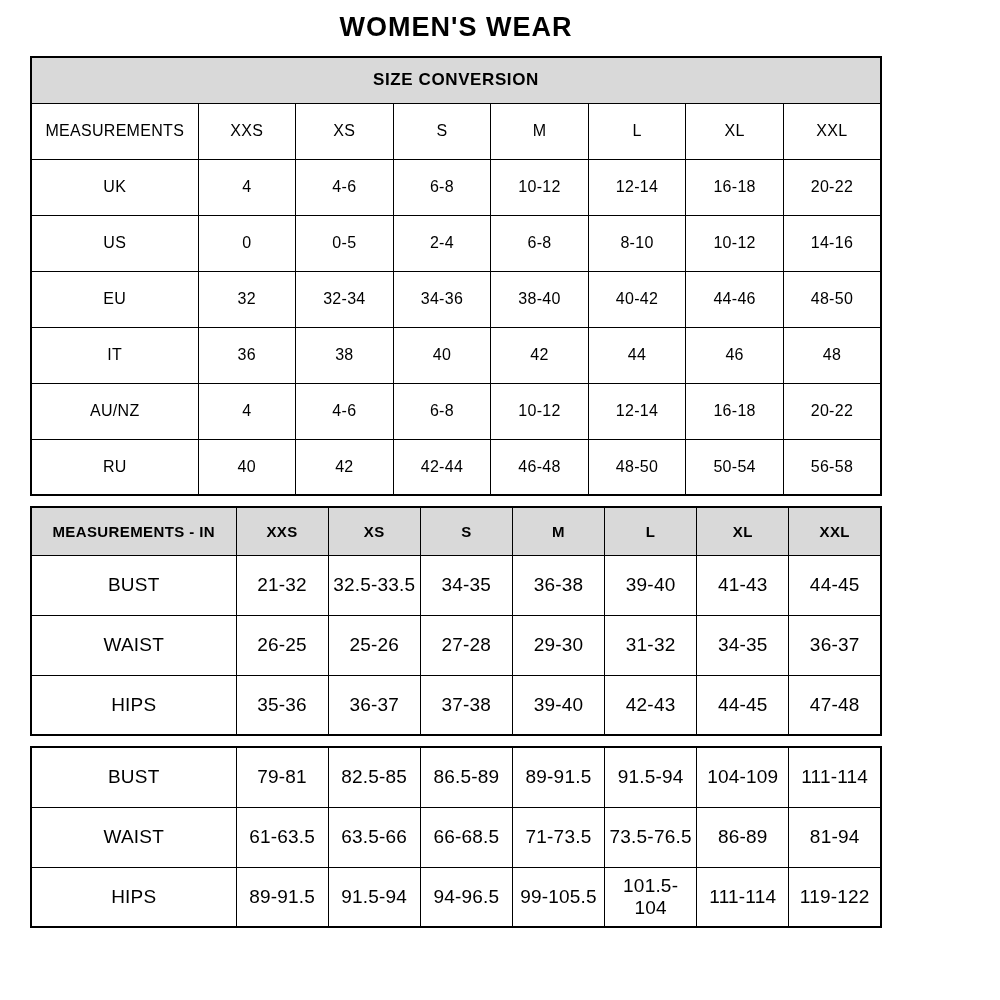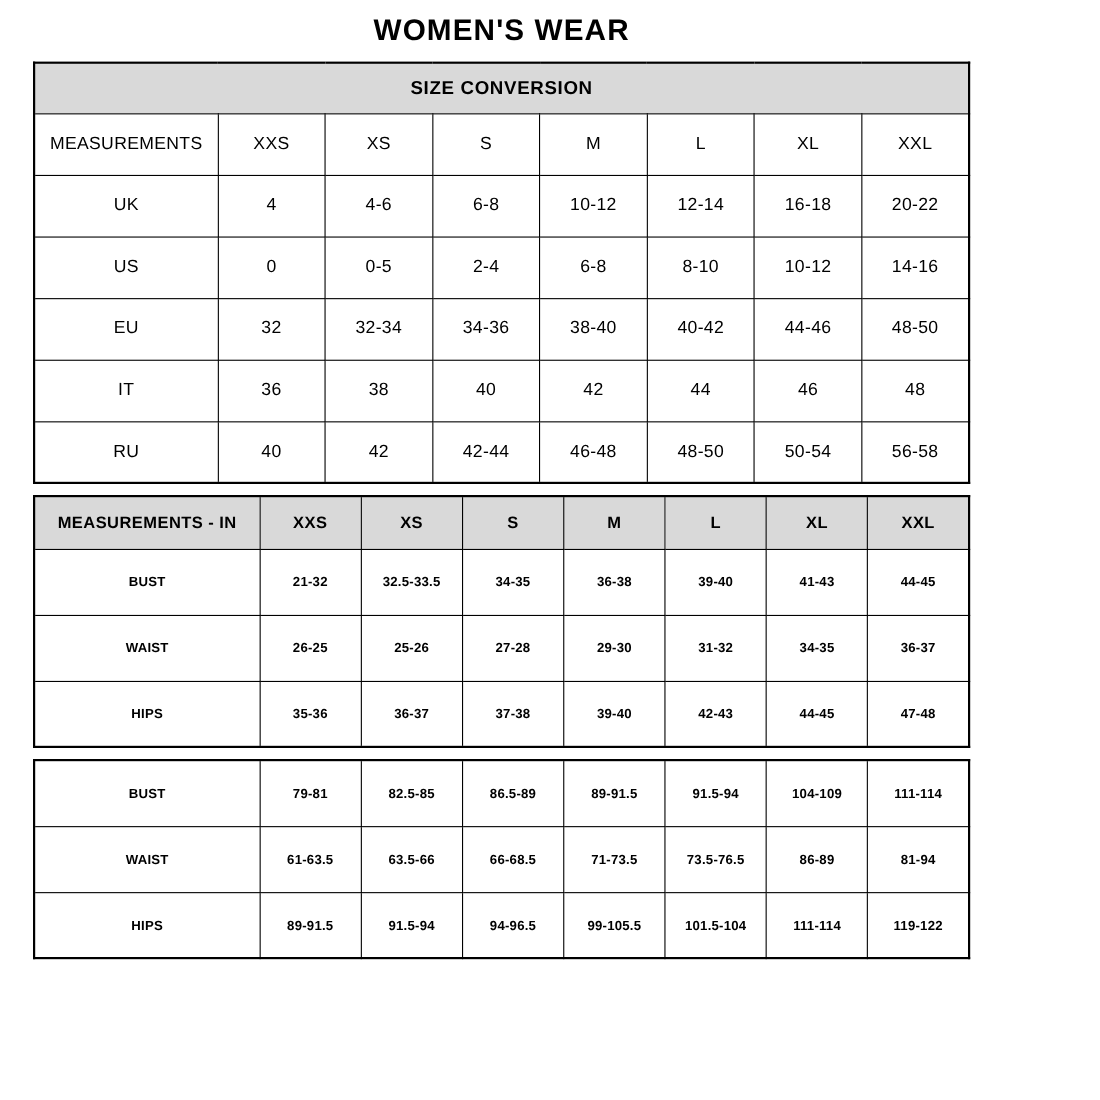--- a/index.html
+++ b/index.html
@@ -20,21 +20,21 @@
     padding:2px 4px;overflow:hidden;}
   
   .conv-table .title-cell{height:46px;background:var(--header-bg);
     font-size:17px;font-weight:700;letter-spacing:0.6px;}
   .conv-table td{height:56px;font-size:16px;font-weight:400;letter-spacing:0.3px;}
   .conv-table .head-row td{font-size:16px;}
   
   .meas-table{margin-top:10px;}
   .meas-table .head-row th{height:48px;background:var(--header-bg);
     font-size:15px;font-weight:700;letter-spacing:0.4px;}
-  .meas-table td{height:60px;font-size:12px;font-weight:700;letter-spacing:0.2px;}
+  .meas-table td{height:60px;font-size:19px;font-weight:400;letter-spacing:0.2px;}
 </style>
 </head>
 <body>
 
 <div class="page">
 
   <h1 class="page-title">WOMEN'S WEAR</h1>
 
   <table class="conv-table">
     <colgroup>
@@ -93,20 +93,30 @@
         </tr>
         <tr>
           <td>IT</td>
           <td>36</td>
           <td>38</td>
           <td>40</td>
           <td>42</td>
           <td>44</td>
           <td>46</td>
           <td>48</td>
+        </tr>
+        <tr>
+          <td>AU/NZ</td>
+          <td>4</td>
+          <td>4-6</td>
+          <td>6-8</td>
+          <td>10-12</td>
+          <td>12-14</td>
+          <td>16-18</td>
+          <td>20-22</td>
         </tr>
         <tr>
           <td>RU</td>
           <td>40</td>
           <td>42</td>
           <td>42-44</td>
           <td>46-48</td>
           <td>48-50</td>
           <td>50-54</td>
           <td>56-58</td>

